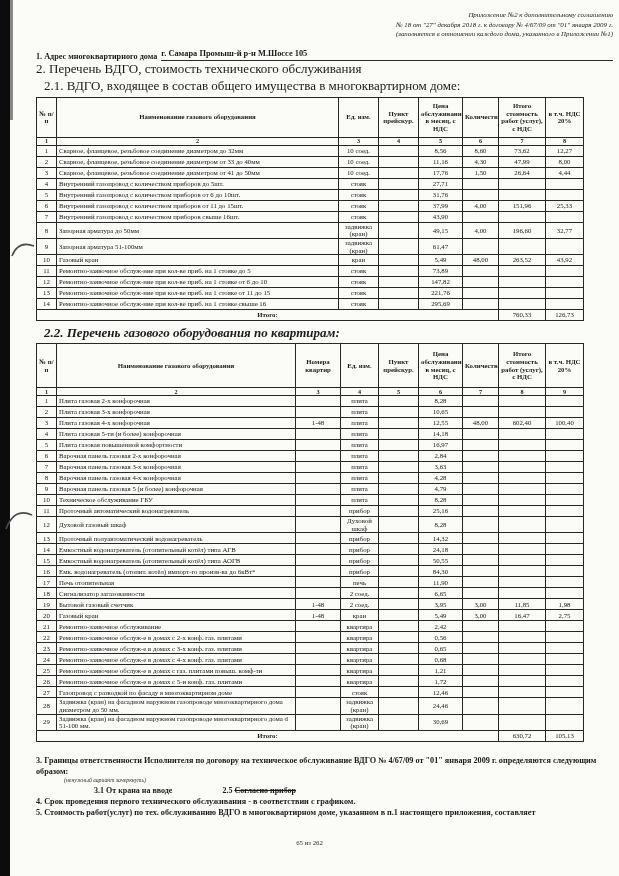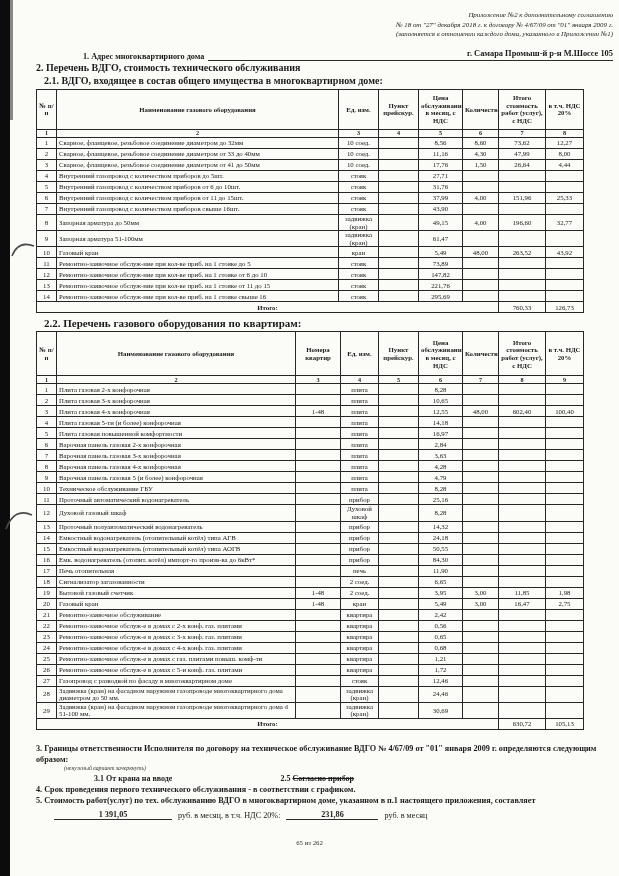--- a/index.html
+++ b/index.html
@@ -8,44 +8,44 @@
     background:#fbfbf8; color:#1b1b1b; overflow:hidden;
     font-family:"Liberation Serif", serif;
   }
   .scan-bar { position:absolute; left:0; top:0; width:10px; height:876px; background:#0c0c0c; }
   .scan-bar-edge { position:absolute; left:10px; top:0; width:3px; height:120px; background:#2a2a2a; opacity:.55; }
   .pen-mark { position:absolute; pointer-events:none; }
   .content { position:absolute; left:36px; top:10px; width:577px; }
 
   .fineprint { text-align:right; font-style:italic; font-size:6.9px; line-height:1.4; color:#222; }
 
-  .sec { font-weight:bold; font-size:10px; line-height:1.3; }
-  .addr-line { display:flex; align-items:flex-end; margin-top:3px;margin-left:47px; }
+  .sec { font-weight:normal; font-size:13px; line-height:1.3; }
+  .addr-line { display:flex; align-items:flex-end; margin-top:3px; }
   .addr-label { font-weight:bold; font-size:8.2px; white-space:nowrap; }
-  .addr-fill { flex:1; border-bottom:1px solid #2b2b2b; text-align:right; margin-left:4px; }
+  .addr-fill { flex:1; border-bottom:1px solid #2b2b2b; text-align:left; margin-left:4px; }
   .addr-text { font-weight:bold; font-size:8.4px; }
   .indent1 { margin-left:8px; }
 
   table { border-collapse:collapse; width:547px; table-layout:fixed; font-size:6.8px; margin-top:2px; }
   td, th { border:1px solid #272727; padding:0 2px; text-align:center; vertical-align:middle; line-height:1.12; overflow:hidden; }
   th { font-weight:bold; }
   .t1 thead tr.head-row { height:40px; }
   .t2 thead tr.head-row { height:44px; }
   tr.colnum-row td { height:7px; font-weight:bold; font-size:6.2px; padding:0; line-height:1; }
   tbody td { height:10px; }
   td.tl { text-align:left; }
   tr.total-row td { height:10px; }
   .total-label { font-weight:bold; text-align:center; }
 
-  .sec22 { font-weight:bold; font-size:11px; margin-top:4px; }
+  .sec22 { font-weight:bold; font-size:13px; margin-top:4px;font-style:italic; }
 
   .bottom { margin-top:14px; }
   .bottom .para { font-weight:bold; font-size:8.2px; line-height:1.3; }
   .note { font-style:italic; font-size:5.8px; margin-left:28px; line-height:1.2; color:#333; }
-  .options { font-weight:bold; font-size:8px; margin:2px 0 2px 58px; display:flex; gap:108px; }
+  .options { font-weight:bold; font-size:8px; margin:2px 0 2px 58px; display:flex; gap:50px; }
   .strike { text-decoration:line-through; }
   .amount-line { font-size:8.2px; margin:3px 0 0 18px; display:flex; align-items:flex-end; gap:6px; }
   .amount-fill { display:inline-block; width:118px; border-bottom:1px solid #2b2b2b; text-align:center; font-weight:bold; }
   .amount-fill.vat { width:92px; }
 
   .page-footer { position:absolute; left:0; right:0; top:839px; text-align:center; font-size:6.8px; color:#333; }
 </style>
 </head>
 <body>
 
@@ -634,22 +634,16 @@
     <div class="note">(ненужный вариант зачеркнуть)</div>
     <div class="options">
       <span>3.1  От крана на вводе</span>
       <span>
         <span>2.5</span>
         <span class="strike">Согласно прибор</span>
       </span>
     </div>
     <div class="para">4. Срок проведения первого технического обслуживания - в соответствии с графиком.</div>
     <div class="para">5. Стоимость работ(услуг) по тех. обслуживанию ВДГО в многоквартирном доме, указанном в п.1 настоящего приложения, составляет</div>
-    <div class="amount-line">
-      <span class="amount-fill">1 391,05</span>
-      <span>руб. в месяц, в т.ч. НДС 20%:</span>
-      <span class="amount-fill vat">231,86</span>
-      <span>руб. в месяц</span>
-    </div>
   </div>
 </div>
 
 <div class="page-footer">65 из 262</div>
 
 </body></html>

